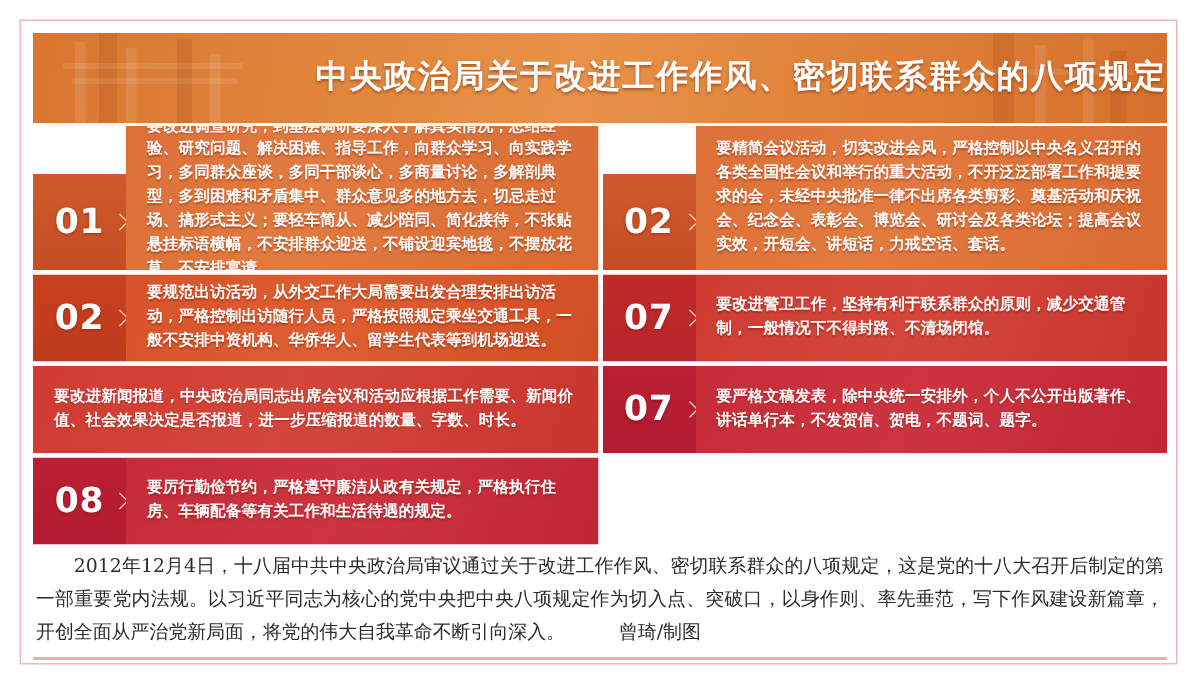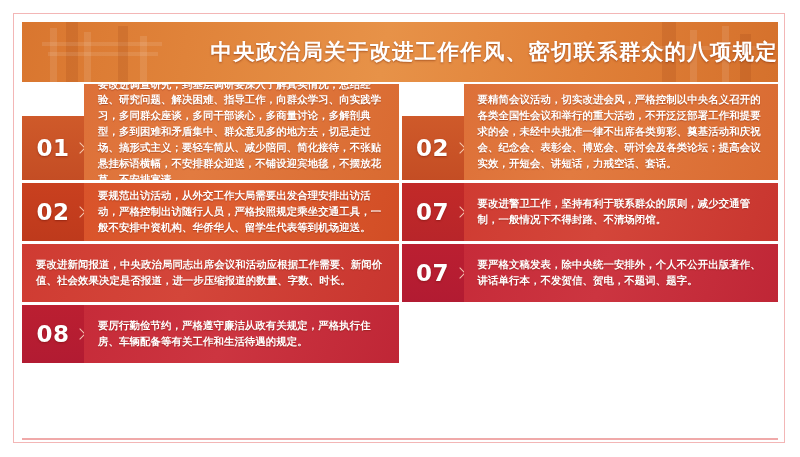--- a/index.html
+++ b/index.html
@@ -207,16 +207,19 @@
       <div class="glow a"></div>
       <div class="num">
         <span>08</span>
         <span class="chev"></span>
       </div>
       <div class="body">要厉行勤俭节约，严格遵守廉洁从政有关规定，严格执行住房、车辆配备等有关工作和生活待遇的规定。</div>
     </div>
 
   </div>
 
+  <div class="caption">
+    <p><span>2012年12月4日，十八届中共中央政治局审议通过关于改进工作作风、密切联系群众的八项规定，这是党的十八大召开后制定的第一部重要党内法规。以习近平同志为核心的党中央把中央八项规定作为切入点、突破口，以身作则、率先垂范，写下作风建设新篇章，开创全面从严治党新局面，将党的伟大自我革命不断引向深入。</span><span style="display:inline-block;width:36px;"></span><span>曾琦/制图</span></p>
+  </div>
 
   <div class="rule"></div>
 
 </div>
 
 </body></html>

